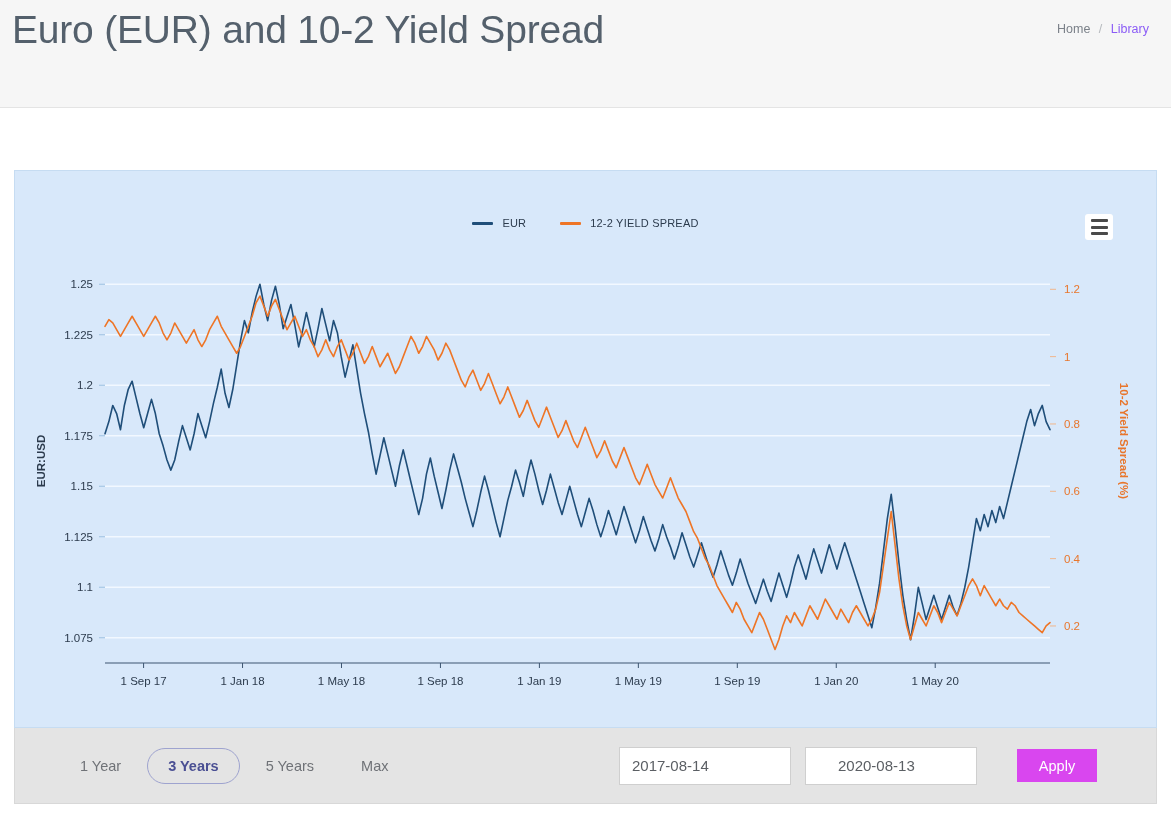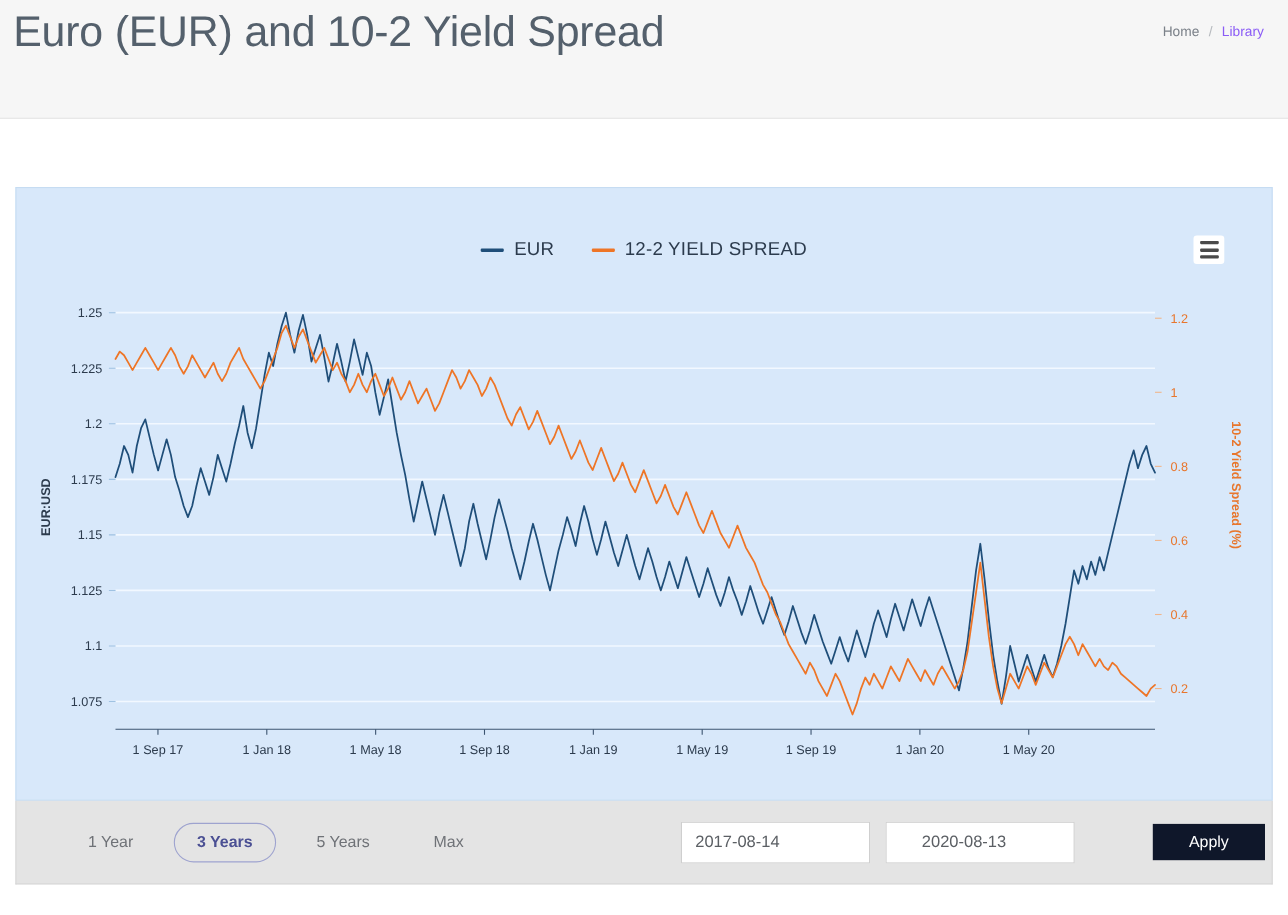--- a/index.html
+++ b/index.html
@@ -54,21 +54,21 @@
     justify-content: center;
     align-items: center;
     gap: 34px;
   }
   .legend-item {
     display: flex; align-items: center; gap: 9px;
     cursor: pointer;
   }
   .legend-swatch { display: block; width: 21px; height: 3px; border-radius: 1px; }
   .legend-label {
-    font-size: 17px;
+    font-size: 11px;
     color: #2c3b4d;
     letter-spacing: 0.2px;
     white-space: nowrap;
   }
 
   #menu-button {
     position: absolute;
     right: 43px; top: 43px;
     width: 28px; height: 26px;
     background: #ffffff;
@@ -116,21 +116,21 @@
     width: 1143px; height: 76px;
     background: #e4e4e4;
     border: 1px solid #d8d8d8;
     border-top: none;
     display: flex;
     align-items: center;
   }
   #range-buttons {
     display: flex; align-items: center;
     margin-left: 44px;
-    gap: 16px;
+    gap: 5px;
   }
   .range-btn {
     font-size: 14.5px;
     color: #6f7277;
     padding: 9px 20px;
     border: 1px solid transparent;
     border-radius: 22px;
     cursor: pointer;
     white-space: nowrap;
     background: transparent;
@@ -152,23 +152,23 @@
     border: 1px solid #cfcfcf;
     font-size: 15px;
     color: #5b5f64;
     padding: 0 12px;
     font-family: "Liberation Sans", sans-serif;
     outline: none;
     margin-left: 16px;
   }
   .date-input + .date-input { margin-left: 14px; padding-left: 32px; }
   #apply-button {
-    margin-left: 71px;
-    width: 102px; height: 33px;
-    background: #0f172a;
+    margin-left: 40px;
+    width: 80px; height: 33px;
+    background: #d946ef;
     border: none;
     color: #ffffff;
     font-size: 14.5px;
     cursor: pointer;
     font-family: "Liberation Sans", sans-serif;
   }
 </style>
 </head>
 <body>
 

